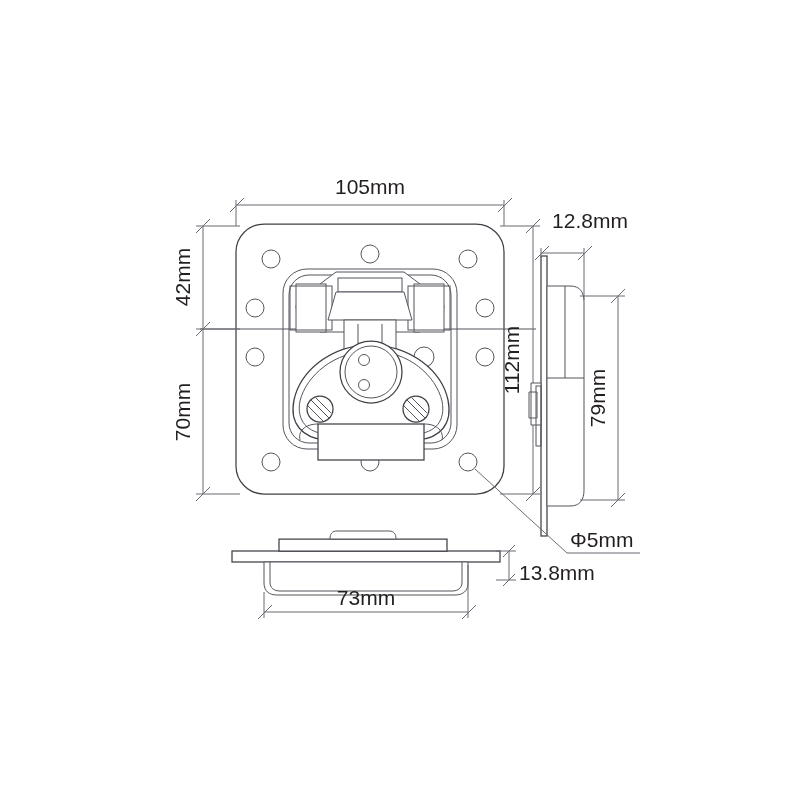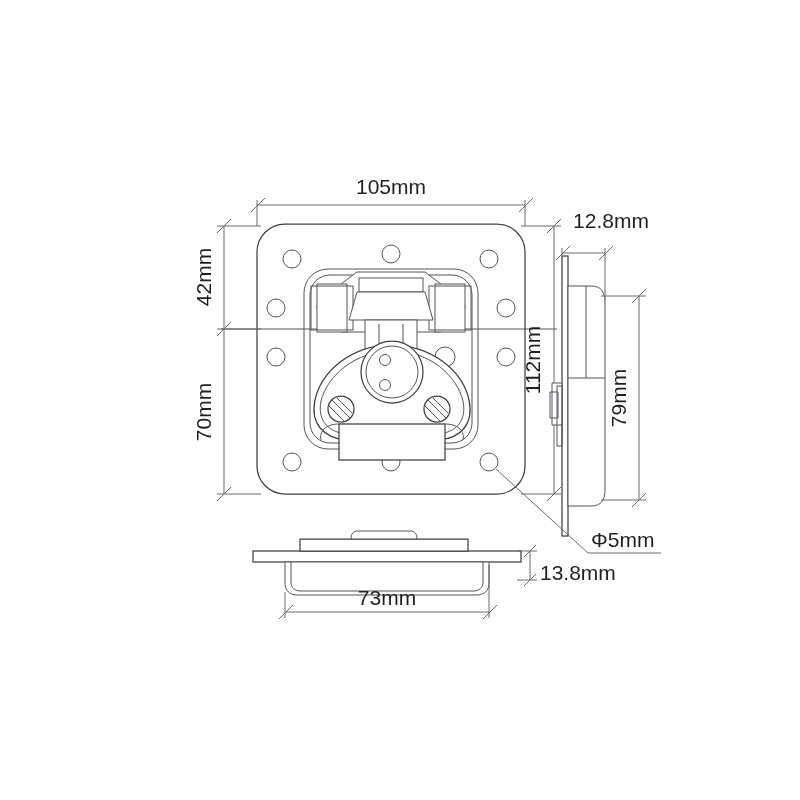--- a/index.html
+++ b/index.html
@@ -10,21 +10,20 @@
   }
   body {
     font-family: "Liberation Sans", "DejaVu Sans", sans-serif;
   }
   #sheet {
     position: relative;
     width: 684px;
     height: 800px;
     background: #ffffff;
     overflow: hidden;
-    margin-left: 21px;
   }
   #drawing {
     position: absolute;
     left: 0;
     top: 0;
     width: 800px;
     height: 800px;
   }
   .dim-text {
     font-family: "Liberation Sans", "DejaVu Sans", sans-serif;

